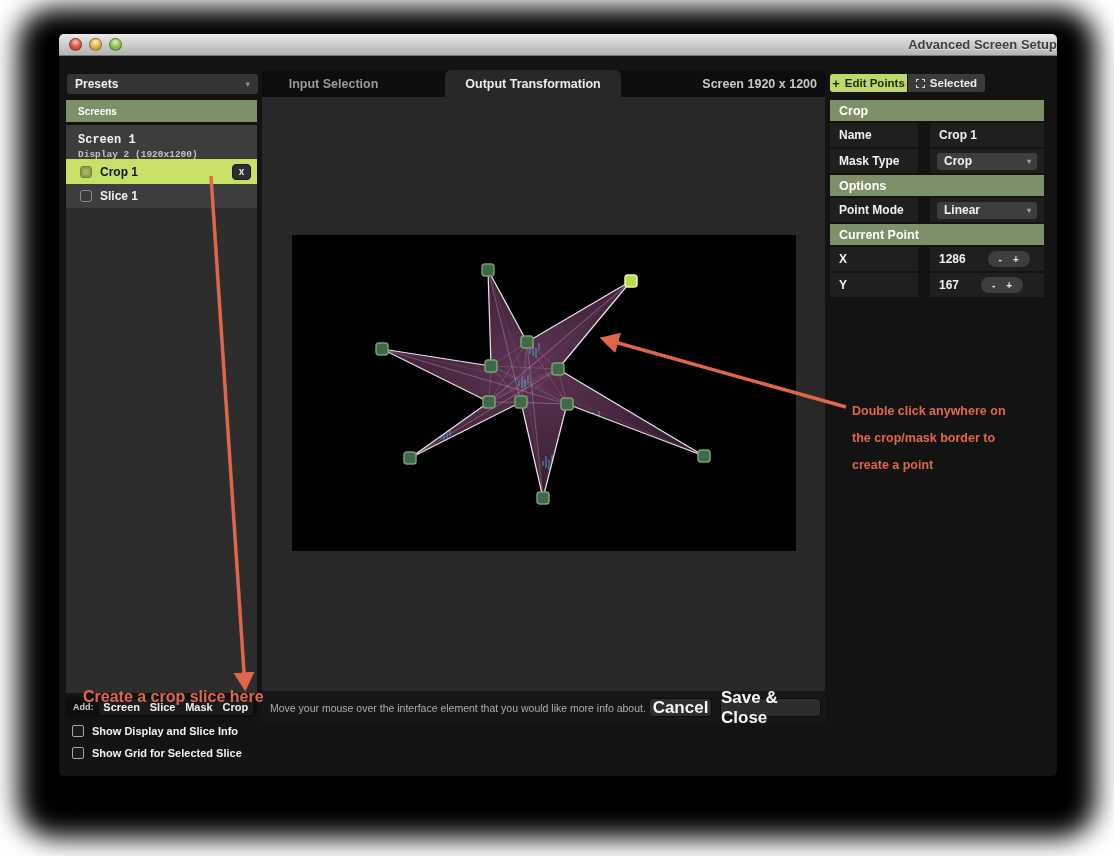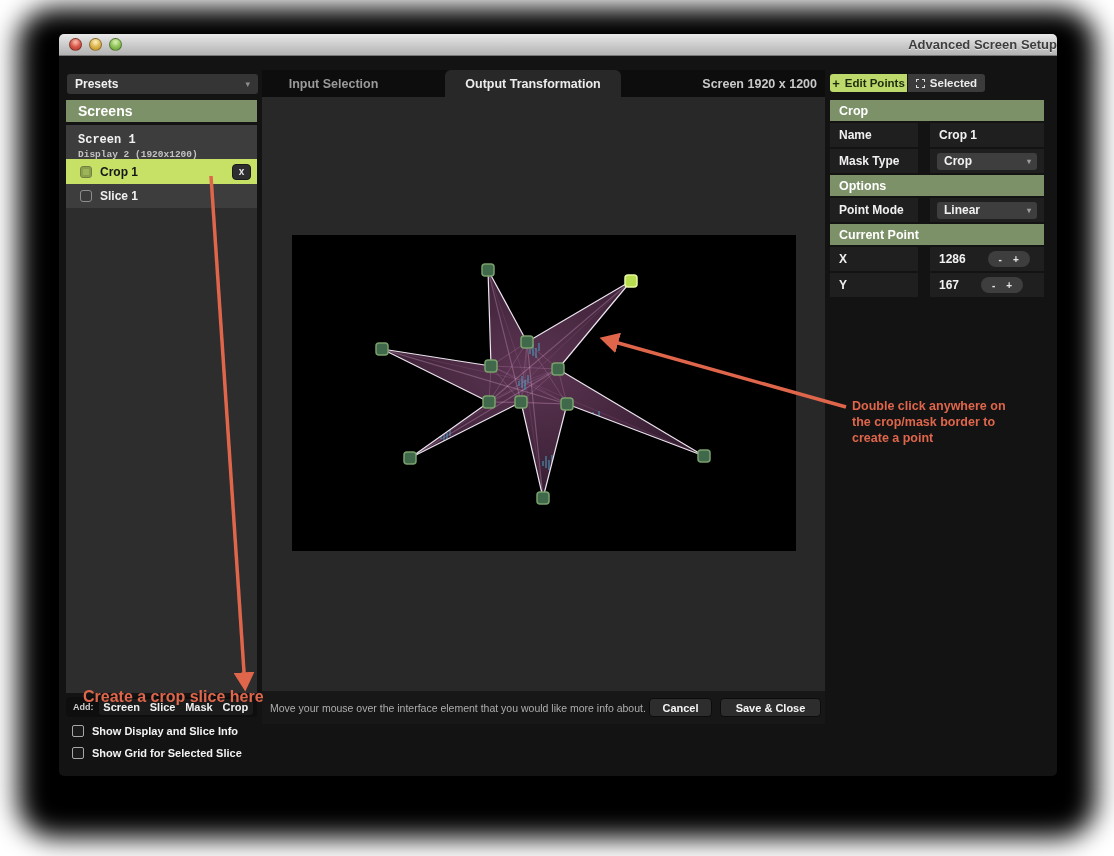--- a/index.html
+++ b/index.html
@@ -16,21 +16,21 @@
   .light.red    { background:radial-gradient(circle at 50% 28%, #f6b3a4 8%, #d8594a 50%, #a93528); }
   .light.yellow { background:radial-gradient(circle at 50% 28%, #fbe9b0 8%, #ddb44f 50%, #b98a1f); }
   .light.green  { background:radial-gradient(circle at 50% 28%, #d2eca8 8%, #8fc35a 50%, #5f9431); }
   .title { font-size:13px; font-weight:bold; color:#3d3d3d; text-shadow:0 1px 0 rgba(255,255,255,.6); }
 
   
   .presets { position:absolute; left:8px; top:40px; width:191px; height:20px; background:#353535; border-radius:3px; display:flex; align-items:center; padding:0 8px; }
   .presets .lbl { color:#f0f0f0; font-size:12px; font-weight:bold; }
   .presets .tri { margin-left:auto; color:#8f8f8f; font-size:9px; }
 
-  .side-header { position:absolute; left:7px; top:66px; width:191px; height:22px; background:#7d9168; color:#fff; font-size:14px; font-weight:bold; display:flex; align-items:center; padding-left:12px; }
+  .side-header { position:absolute; left:7px; top:66px; width:191px; height:22px; background:#7d9168; color:#fff; font-size:10px; font-weight:bold; display:flex; align-items:center; padding-left:12px; }
 
   .screen-item { position:absolute; left:7px; top:91px; width:191px; height:37px; background:#3d3d3d; padding:8px 0 0 12px;font-family:Liberation Mono, monospace; }
   .screen-item .name { color:#f2f2f2; font-size:12px; font-weight:bold; }
   .screen-item .sub  { color:#c3c3c3; font-size:9.5px; font-weight:bold; margin-top:2px; }
 
   .mask-item { position:absolute; left:7px; width:191px; display:flex; align-items:center; padding-left:14px; }
   .mask-item.crop  { top:125px; height:25px; background:#c6e166; }
   .mask-item.slice { top:150px; height:24px; background:#3d3d3d; }
   .cb-small { width:12px; height:12px; border-radius:3px; background:#3a3a3a; border:1px solid #8d8d8d; flex:0 0 auto; }
   .mask-item.crop .cb-small { background:#9db457; border-color:#6f7f45; box-shadow:inset 0 0 0 2px #8ba04b; }
@@ -58,21 +58,21 @@
   .tab.inactive { left:0; width:143px; color:#9a9a9a; }
   .tab.active { left:143px; width:176px; color:#ececec; background:#282828; border-radius:6px 6px 0 0;margin-left:40px; }
   .screen-info { position:absolute; right:8px; top:0; height:27px; display:flex; align-items:center; color:#c9c9c9; font-size:12.5px; font-weight:bold; }
 
   .canvas { position:relative; height:594px; background:#282828; }
   .screen-rect { position:absolute; left:30px; top:138px; width:504px; height:316px; background:#000; }
   .screen-rect svg { display:block; }
 
   .statusbar { position:relative; height:33px; background:#171717; display:flex; align-items:center; padding:0 4px 0 8px; }
   .statusbar .msg { color:#adadad; font-size:10.5px; }
-  .sbtn { height:19px; background:#2d2d2d; border:1px solid #0c0c0c; border-radius:4px; color:#f5f5f5; font-size:11px; font-weight:bold; display:flex; align-items:center; justify-content:center; }
+  .sbtn { height:19px; background:#2d2d2d; border:1px solid #0c0c0c; border-radius:4px; color:#f5f5f5; font-size:17px; font-weight:bold; display:flex; align-items:center; justify-content:center; }
   .sbtn.cancel { margin-left:auto; width:63px; }
   .sbtn.save { margin-left:8px; width:101px; }
 
   
   .rpanel { position:absolute; left:771px; top:40px; width:214px; }
   .modebtns { display:flex; gap:1px; height:18px; margin-bottom:8px; width:155px; }
   .mbtn { flex:1; display:flex; align-items:center; justify-content:center; gap:5px; font-size:11.5px; font-weight:bold; }
   .mbtn.edit { background:#bdd96b; color:#1c2b0e; border-radius:3px 0 0 3px; }
   .mbtn.edit .plus { font-size:13px; font-weight:bold; }
   .mbtn.transform { background:#3b3b3b; color:#ececec; border-radius:0 3px 3px 0; }
@@ -83,21 +83,21 @@
   .insp-row .lcell { width:88px; background:#1f1f1f; color:#f0f0f0; font-size:12px; font-weight:bold; display:flex; align-items:center; padding-left:9px; }
   .insp-row .vcell { flex:1; background:#1f1f1f; color:#f2f2f2; font-size:12px; font-weight:bold; display:flex; align-items:center; padding-left:9px; }
   .vdrop { flex:1; height:17px; background:#3e3e3e; border-radius:3px; margin:0 7px 0 -2px; display:flex; align-items:center; padding:0 6px 0 7px; }
   .vdrop .tri { margin-left:auto; color:#9c9c9c; font-size:8px; }
   .stepper { width:42px; height:16px; background:#3e3e3e; border-radius:8px; display:flex; align-items:center; justify-content:center; gap:11px; color:#e8e8e8; font-size:10px; font-weight:bold; margin-left:22px; }
 
   
   .overlay { position:absolute; left:0; top:0; width:1114px; height:856px; pointer-events:none; }
   .note { position:absolute; color:#df664b; font-weight:bold; pointer-events:none; }
   .note1 { left:83px; top:652px; font-size:16px;margin-top:36px; }
-  .note2 { left:852px; top:398px; font-size:12.5px; width:175px; line-height:16px; }
+  .note2 { left:852px; top:398px; font-size:12.5px; width:175px; line-height:27px; }
 </style>
 </head>
 <body>
 
 <div class="shadow-blob"></div>
 
 <div class="window">
 
   <div class="titlebar">
     <div class="traffic">

